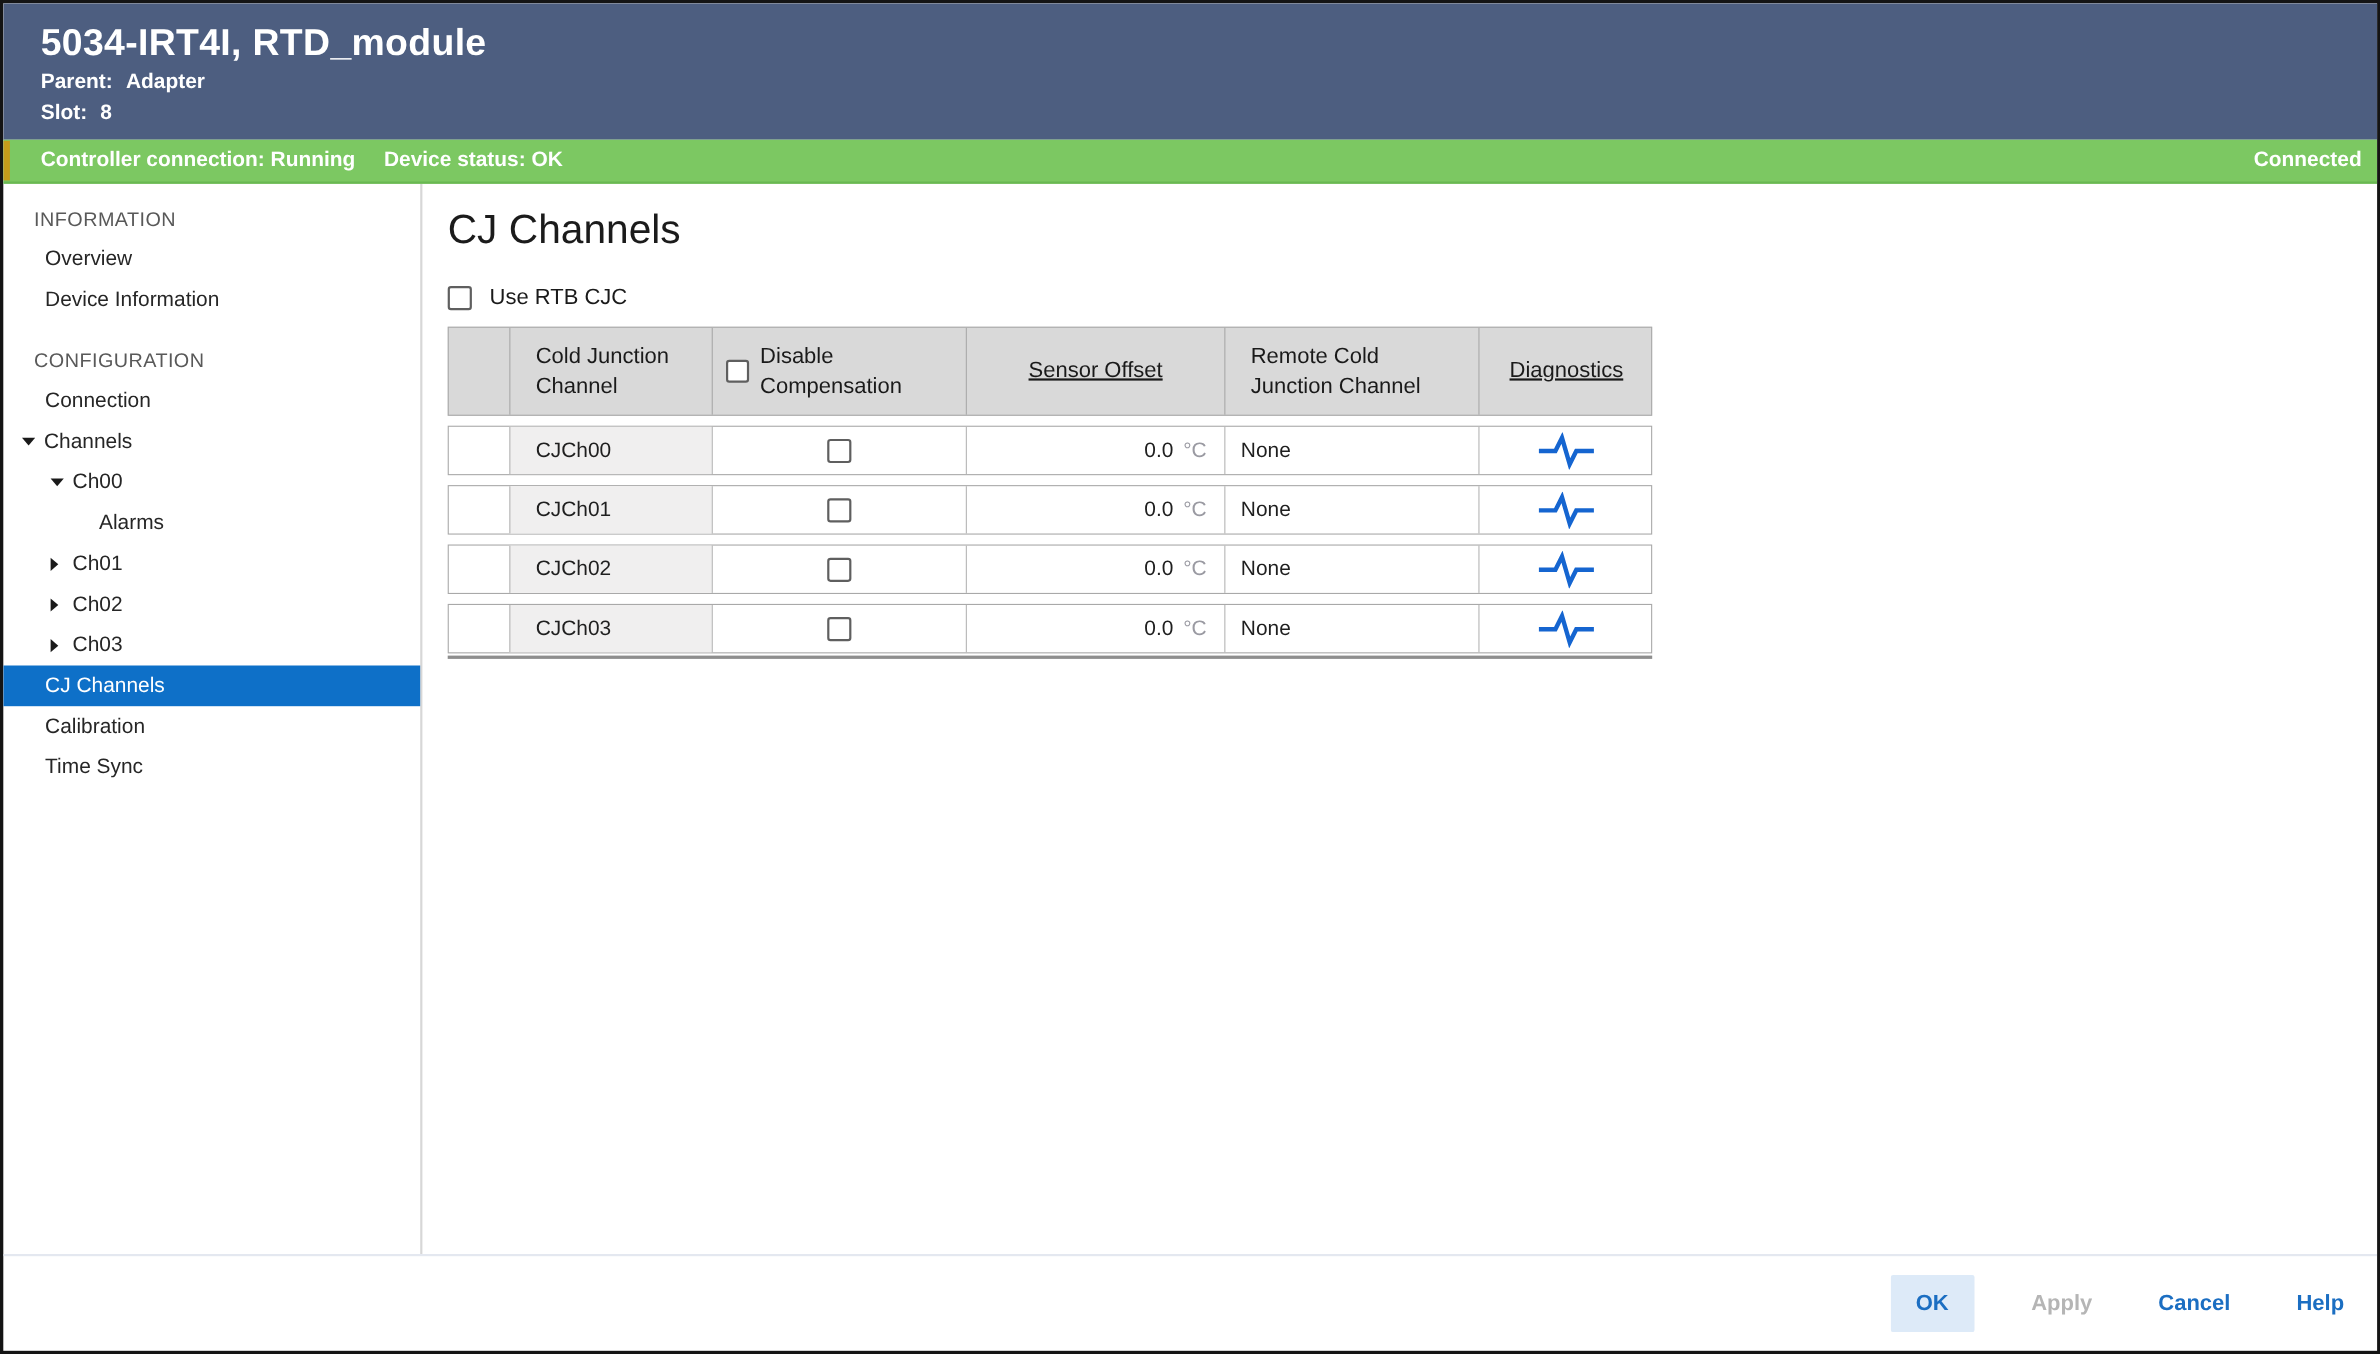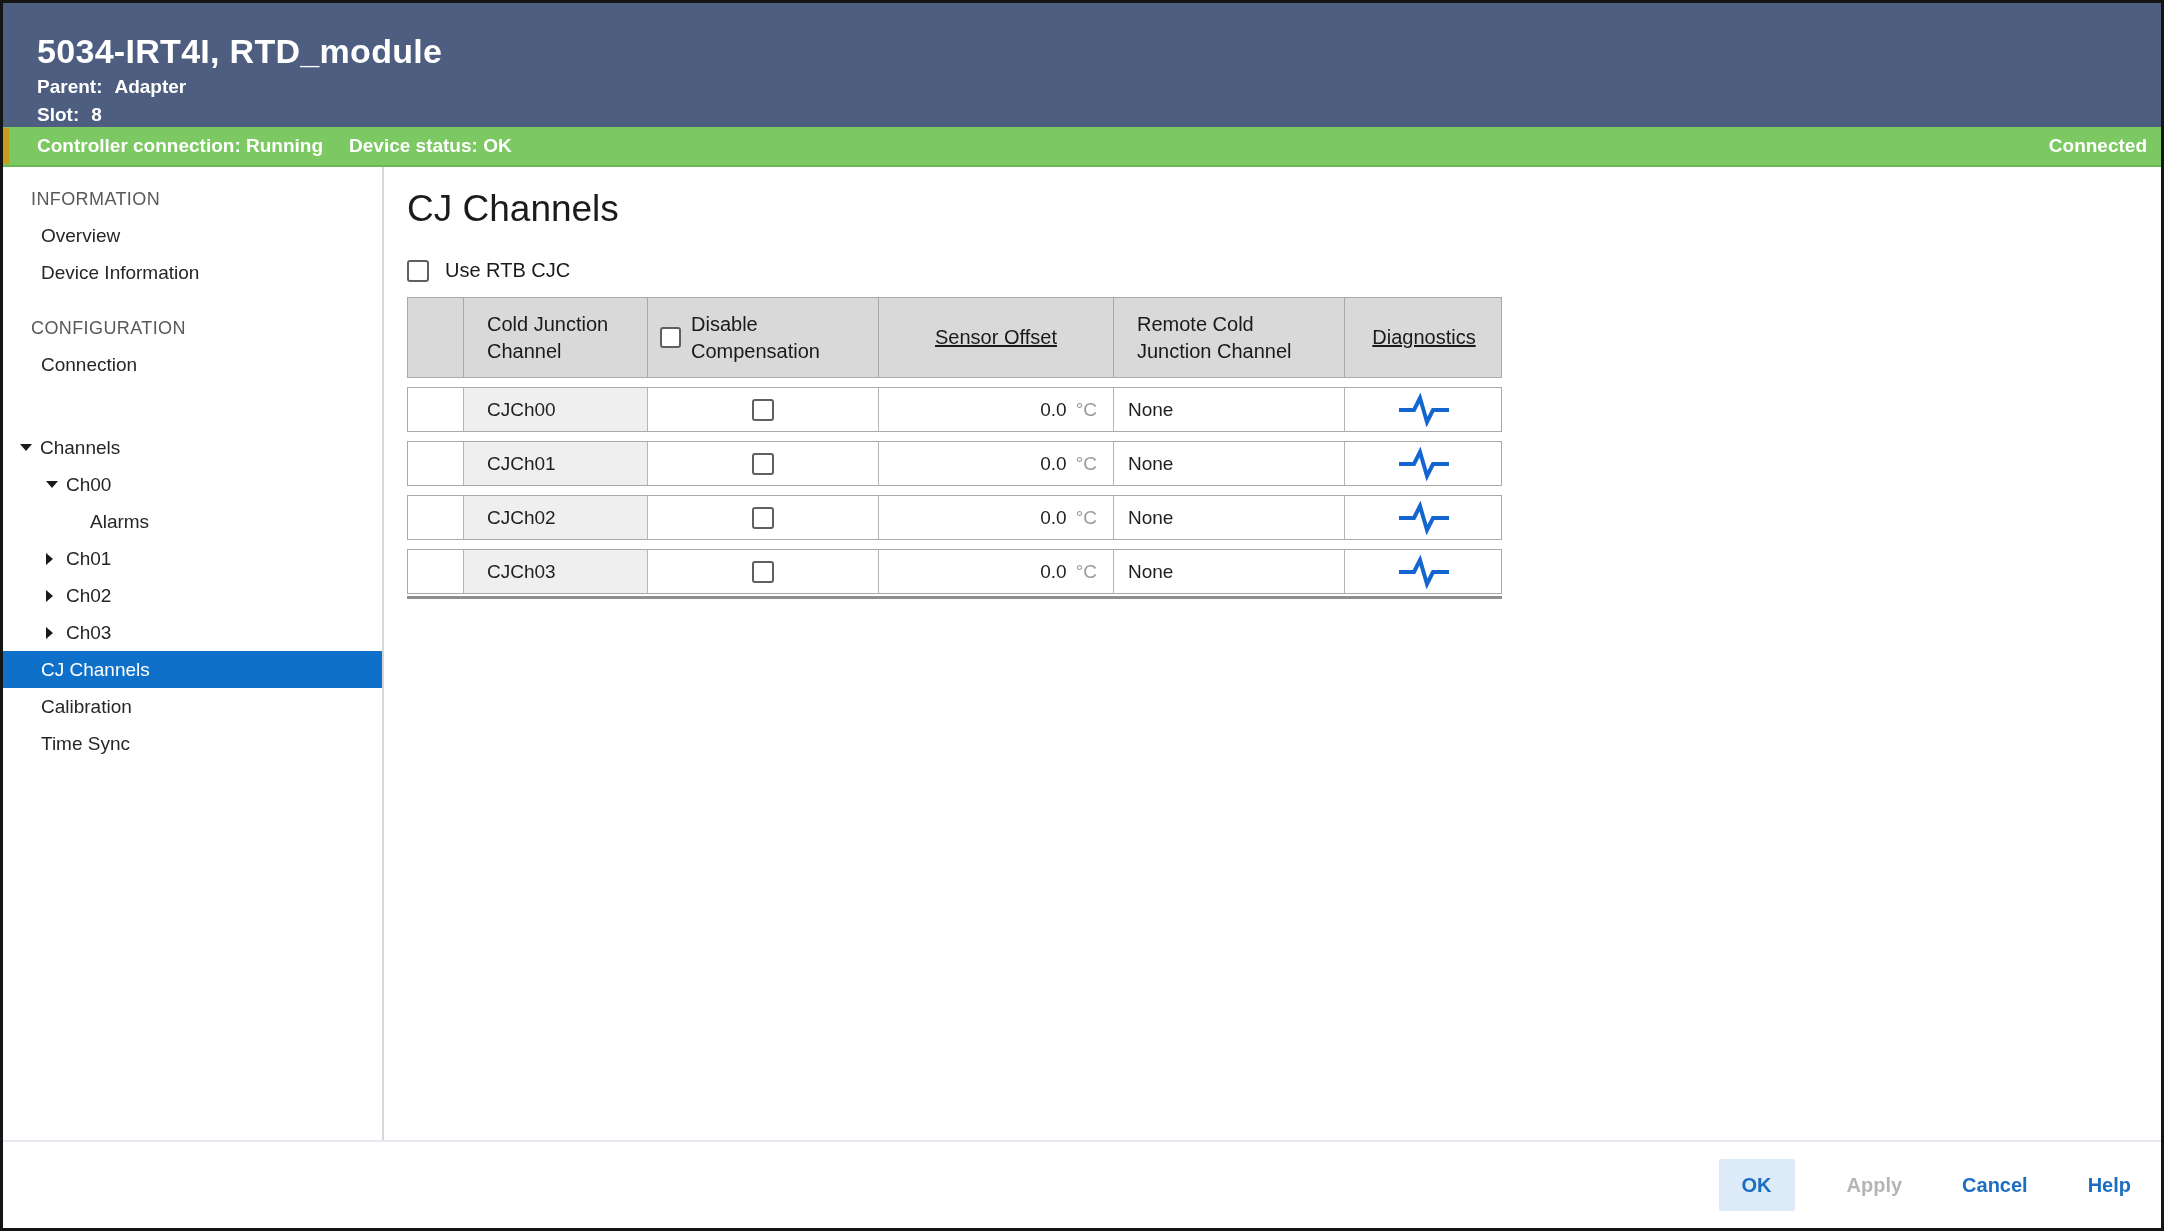--- a/index.html
+++ b/index.html
@@ -1,37 +1,37 @@
 <!DOCTYPE html>
 <html><head>
 <meta charset="utf-8">
 <style>
   * { margin:0; padding:0; box-sizing:border-box; }
   html,body { width:2164px; height:1231px; font-family:"Liberation Sans","DejaVu Sans",sans-serif; background:#fff; }
   .screen { position:relative; width:2164px; height:1231px; border:3px solid #141414; background:#fff; display:flex; flex-direction:column; overflow:hidden; }
 
   
   .titlebar { height:124px; background:#4d5e80; color:#fff; padding:14px 0 0 34px; flex:0 0 auto; }
-  .titlebar .title { font-size:34px; font-weight:bold; letter-spacing:0.3px; line-height:44px;margin-top:12px; }
+  .titlebar .title { font-size:34px; font-weight:bold; letter-spacing:0.3px; line-height:44px; }
   .titlebar .meta { font-size:19px; font-weight:bold; line-height:28px; display:flex; }
   .titlebar .meta .lbl { margin-right:12px; }
 
   
   .statusbar { position:relative; height:40px; background:#7cc862; border-bottom:2px solid #69b852; display:flex; align-items:center; color:#fff; font-weight:bold; font-size:19px; padding-left:34px; flex:0 0 auto;justify-content:space-between; }
   .statusbar .accent { position:absolute; left:0; top:1px; bottom:1px; width:6px; background:#c59c1b; }
   .statusbar .left-group { display:flex; gap:26px; }
   .statusbar .right { margin-left:auto; padding-right:14px; }
 
   
   .body-row { flex:1 1 auto; display:flex; min-height:0; }
   .sidebar { width:381px; flex:0 0 auto; border-right:2px solid #d7d7d7; padding-top:14px; font-size:19px; color:#262626; }
   .side-section { height:36px; display:flex; align-items:center; padding-left:28px; color:#595959; font-size:18px; letter-spacing:0.4px; }
   .side-item { height:37px; display:flex; align-items:center; cursor:default; }
   .pl1 { padding-left:38px; }
-  .pl-arrow0 { padding-left:17px;margin-top:46px; }
+  .pl-arrow0 { padding-left:17px; }
   .pl-arrow1 { padding-left:43px; }
   .pl2 { padding-left:87px; }
   .side-gap { height:19px; }
   .arrow { width:20px; display:flex; align-items:center; justify-content:flex-start; }
   .tri-down { width:0; height:0; border-left:6px solid transparent; border-right:6px solid transparent; border-top:7px solid #1a1a1a; }
   .tri-right { width:0; height:0; border-top:6px solid transparent; border-bottom:6px solid transparent; border-left:7px solid #1a1a1a; }
   .side-item.selected { background:#0e70c8; color:#fff; }
 
   .main { flex:1 1 auto; padding:20px 0 0 23px; }
   .page-title { font-size:37px; font-weight:400; color:#1b1b1b; line-height:44px; }

